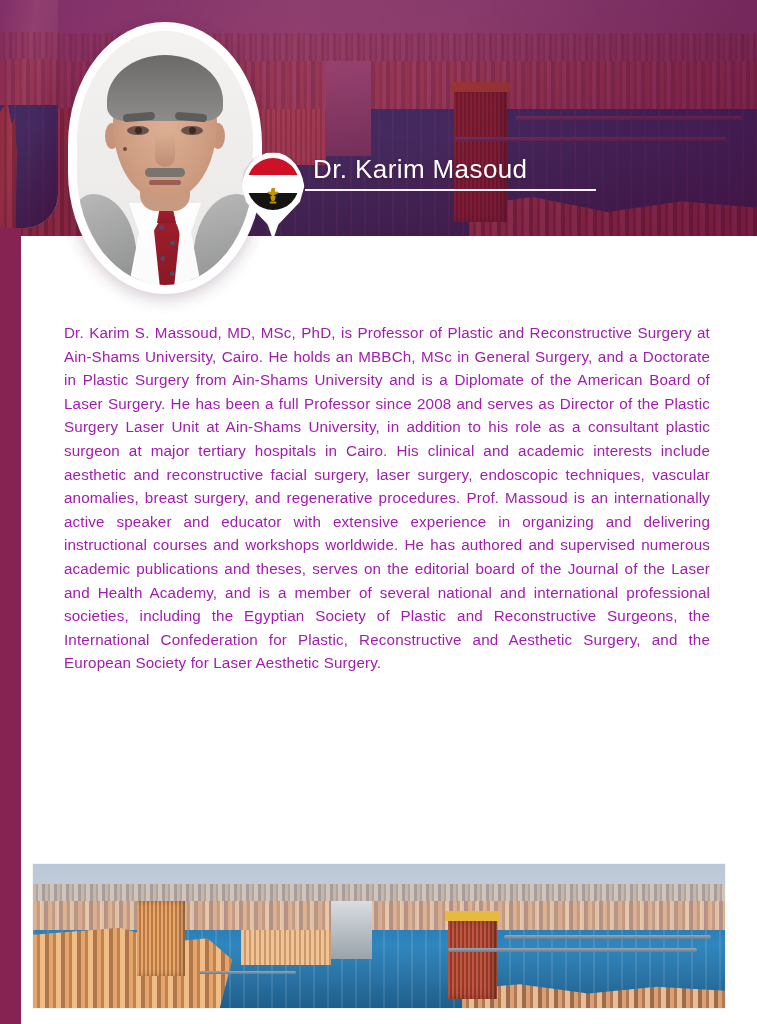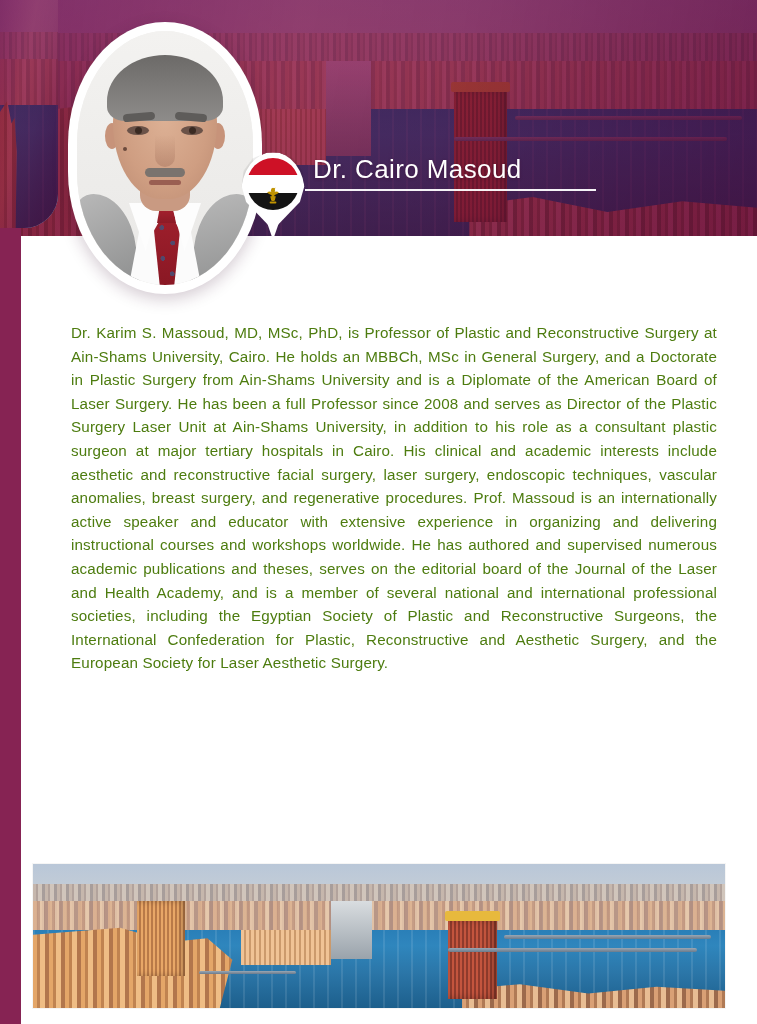--- a/index.html
+++ b/index.html
@@ -421,28 +421,27 @@
     background: #862353;
     z-index: 3;
   }
 
   
   .bio {
     position: absolute;
     left: 64px;
     top: 321px;
     width: 646px;
-    color: #4d7c0f;
+    color: #a21caf;
     font-size: 15.2px;
     line-height: 23.6px;
     text-align: justify;
     text-justify: inter-word;
     letter-spacing: .01em;
     font-family: "Liberation Sans", sans-serif;
-    margin-left: 7px;
   }
 
   
   .title-wrap {
     position: absolute;
     left: 313px;
     top: 154px;
     width: 300px;
     z-index: 7;
   }
@@ -509,21 +508,21 @@
         <div class="cs-far2"></div>
         <div class="cs-water"></div>
         <div class="cs-bankL"></div>
       </div>
       <div class="header-tint"></div>
       <div class="header-tint2"></div>
     </div>
   </div>
 
   <div class="title-wrap">
-    <div class="title-text">Dr. Cairo Masoud</div>
+    <div class="title-text">Dr. Karim Masoud</div>
     <div class="title-rule"></div>
   </div>
 
   <div class="avatar-wrap">
     <div class="avatar-frame"></div>
     <div class="avatar-photo">
       <div class="p-bg"></div>
       <div class="p-suitL"></div>
       <div class="p-suitR"></div>
       <div class="p-shirt"></div>

